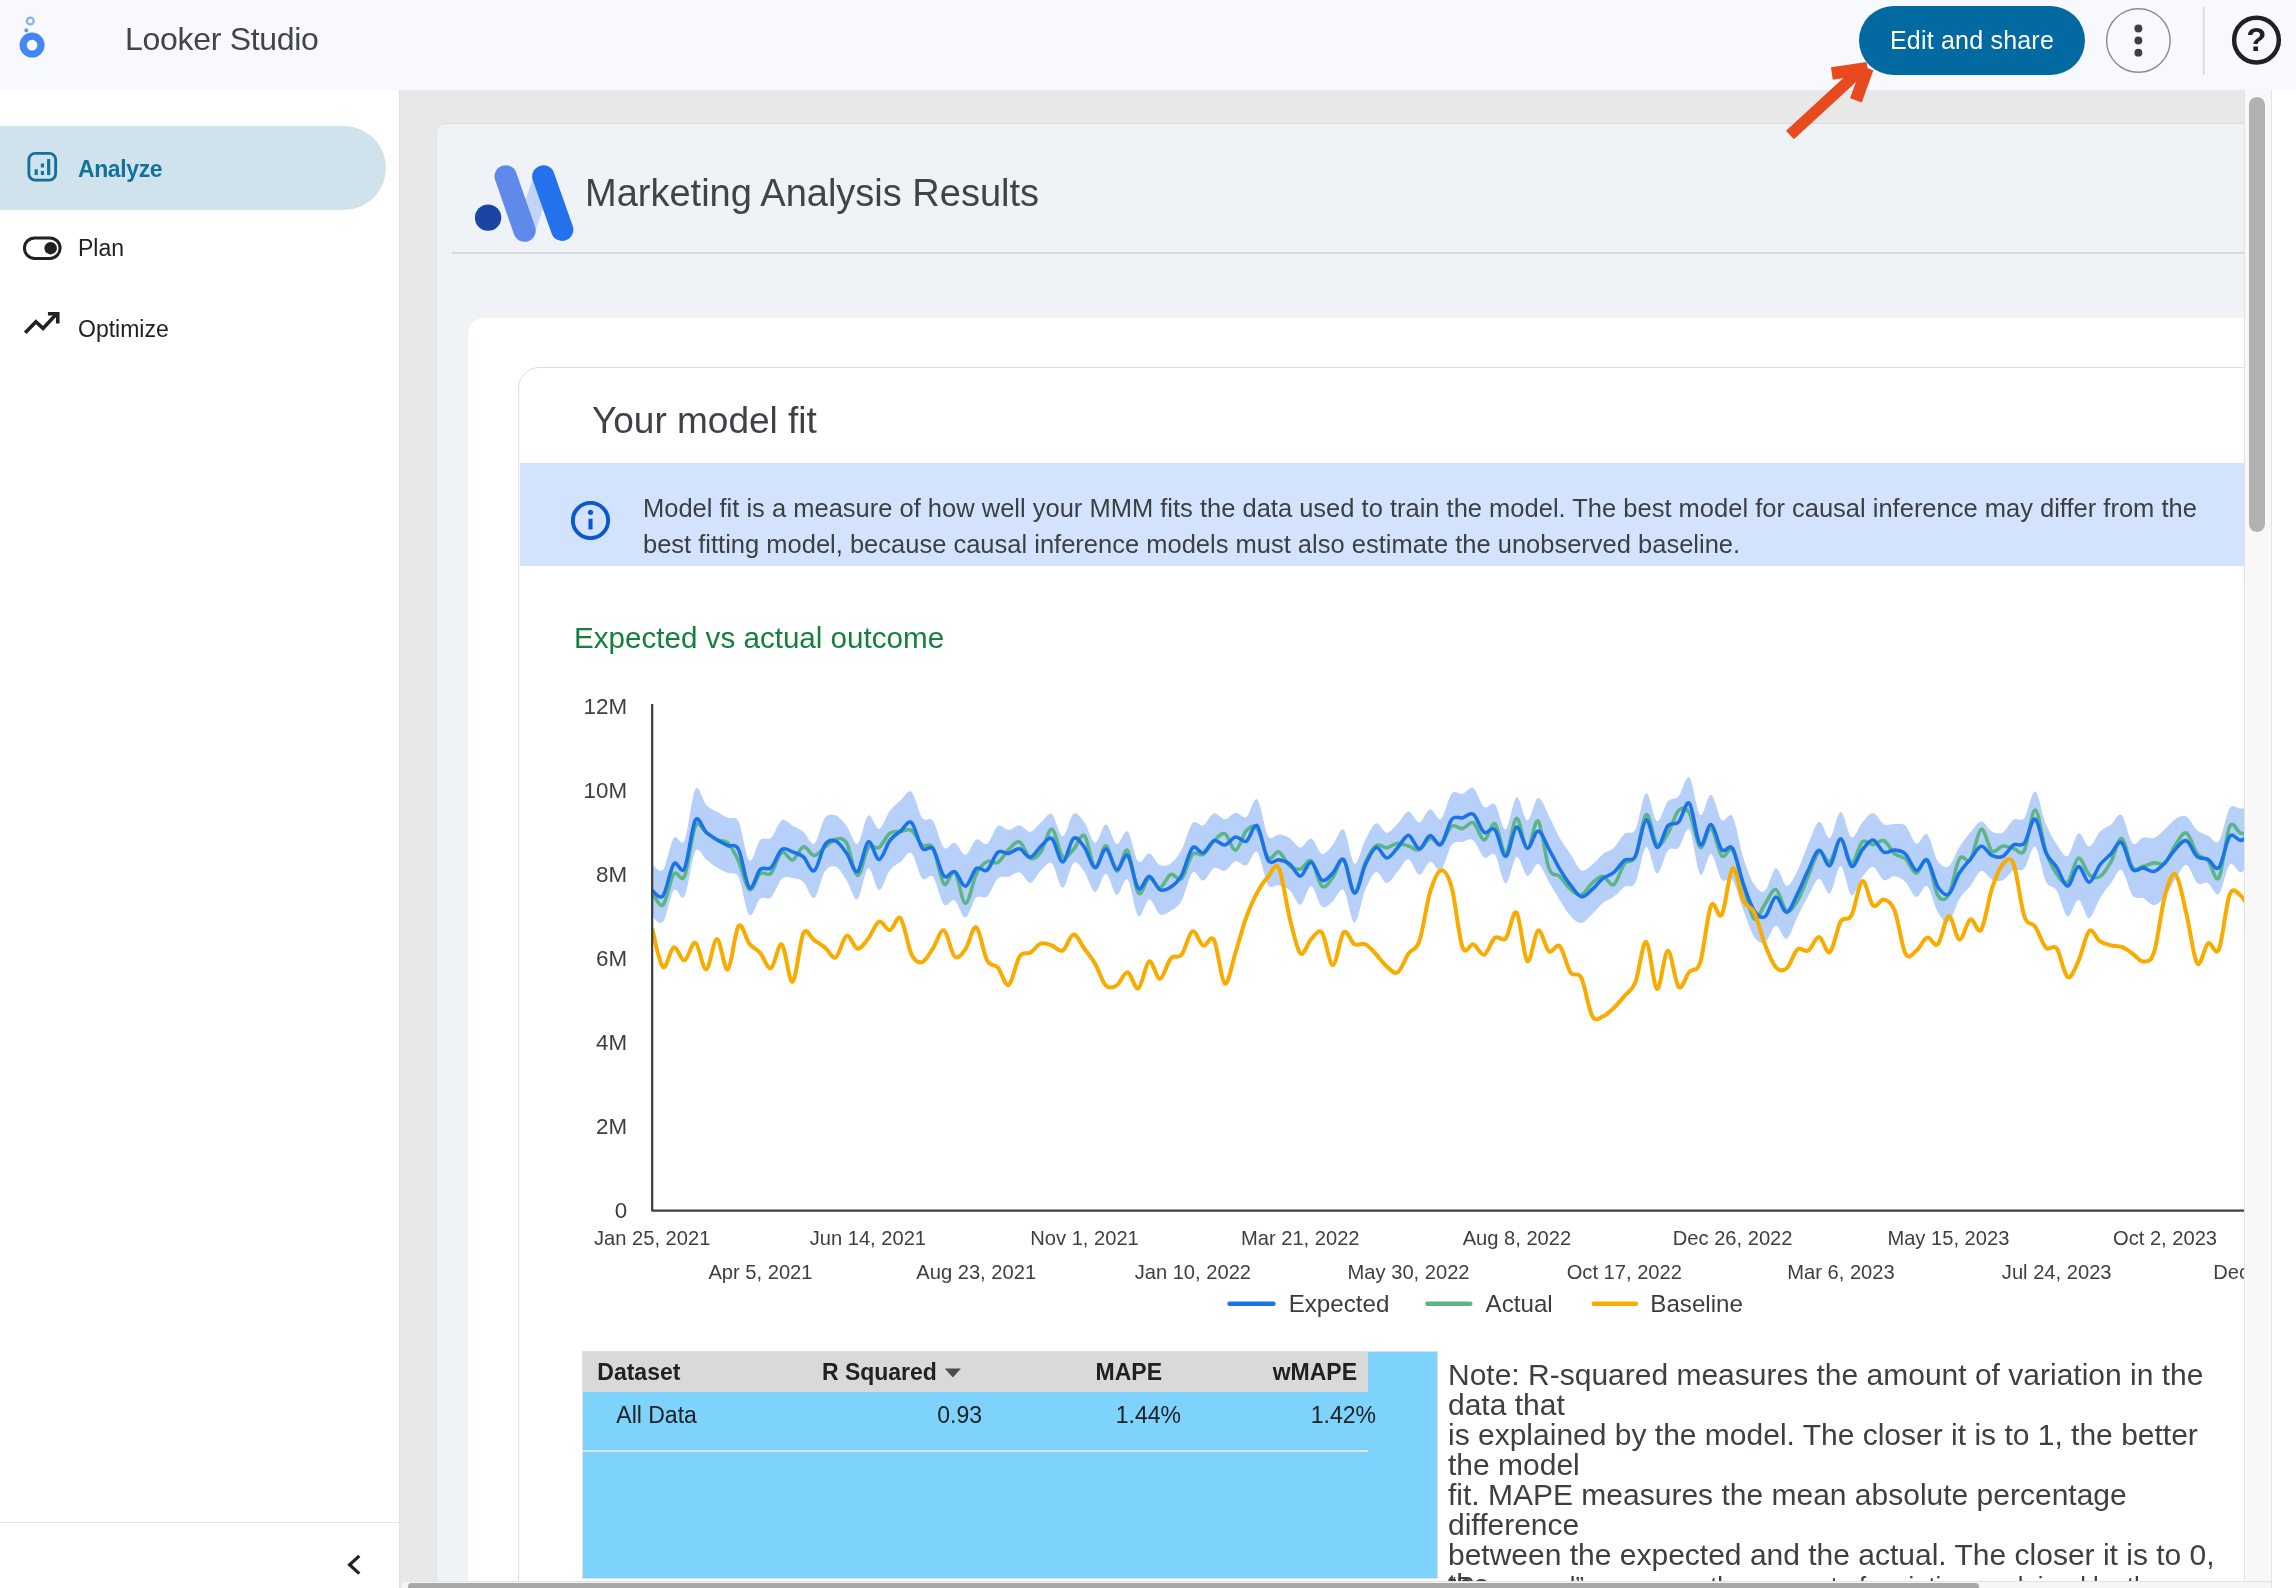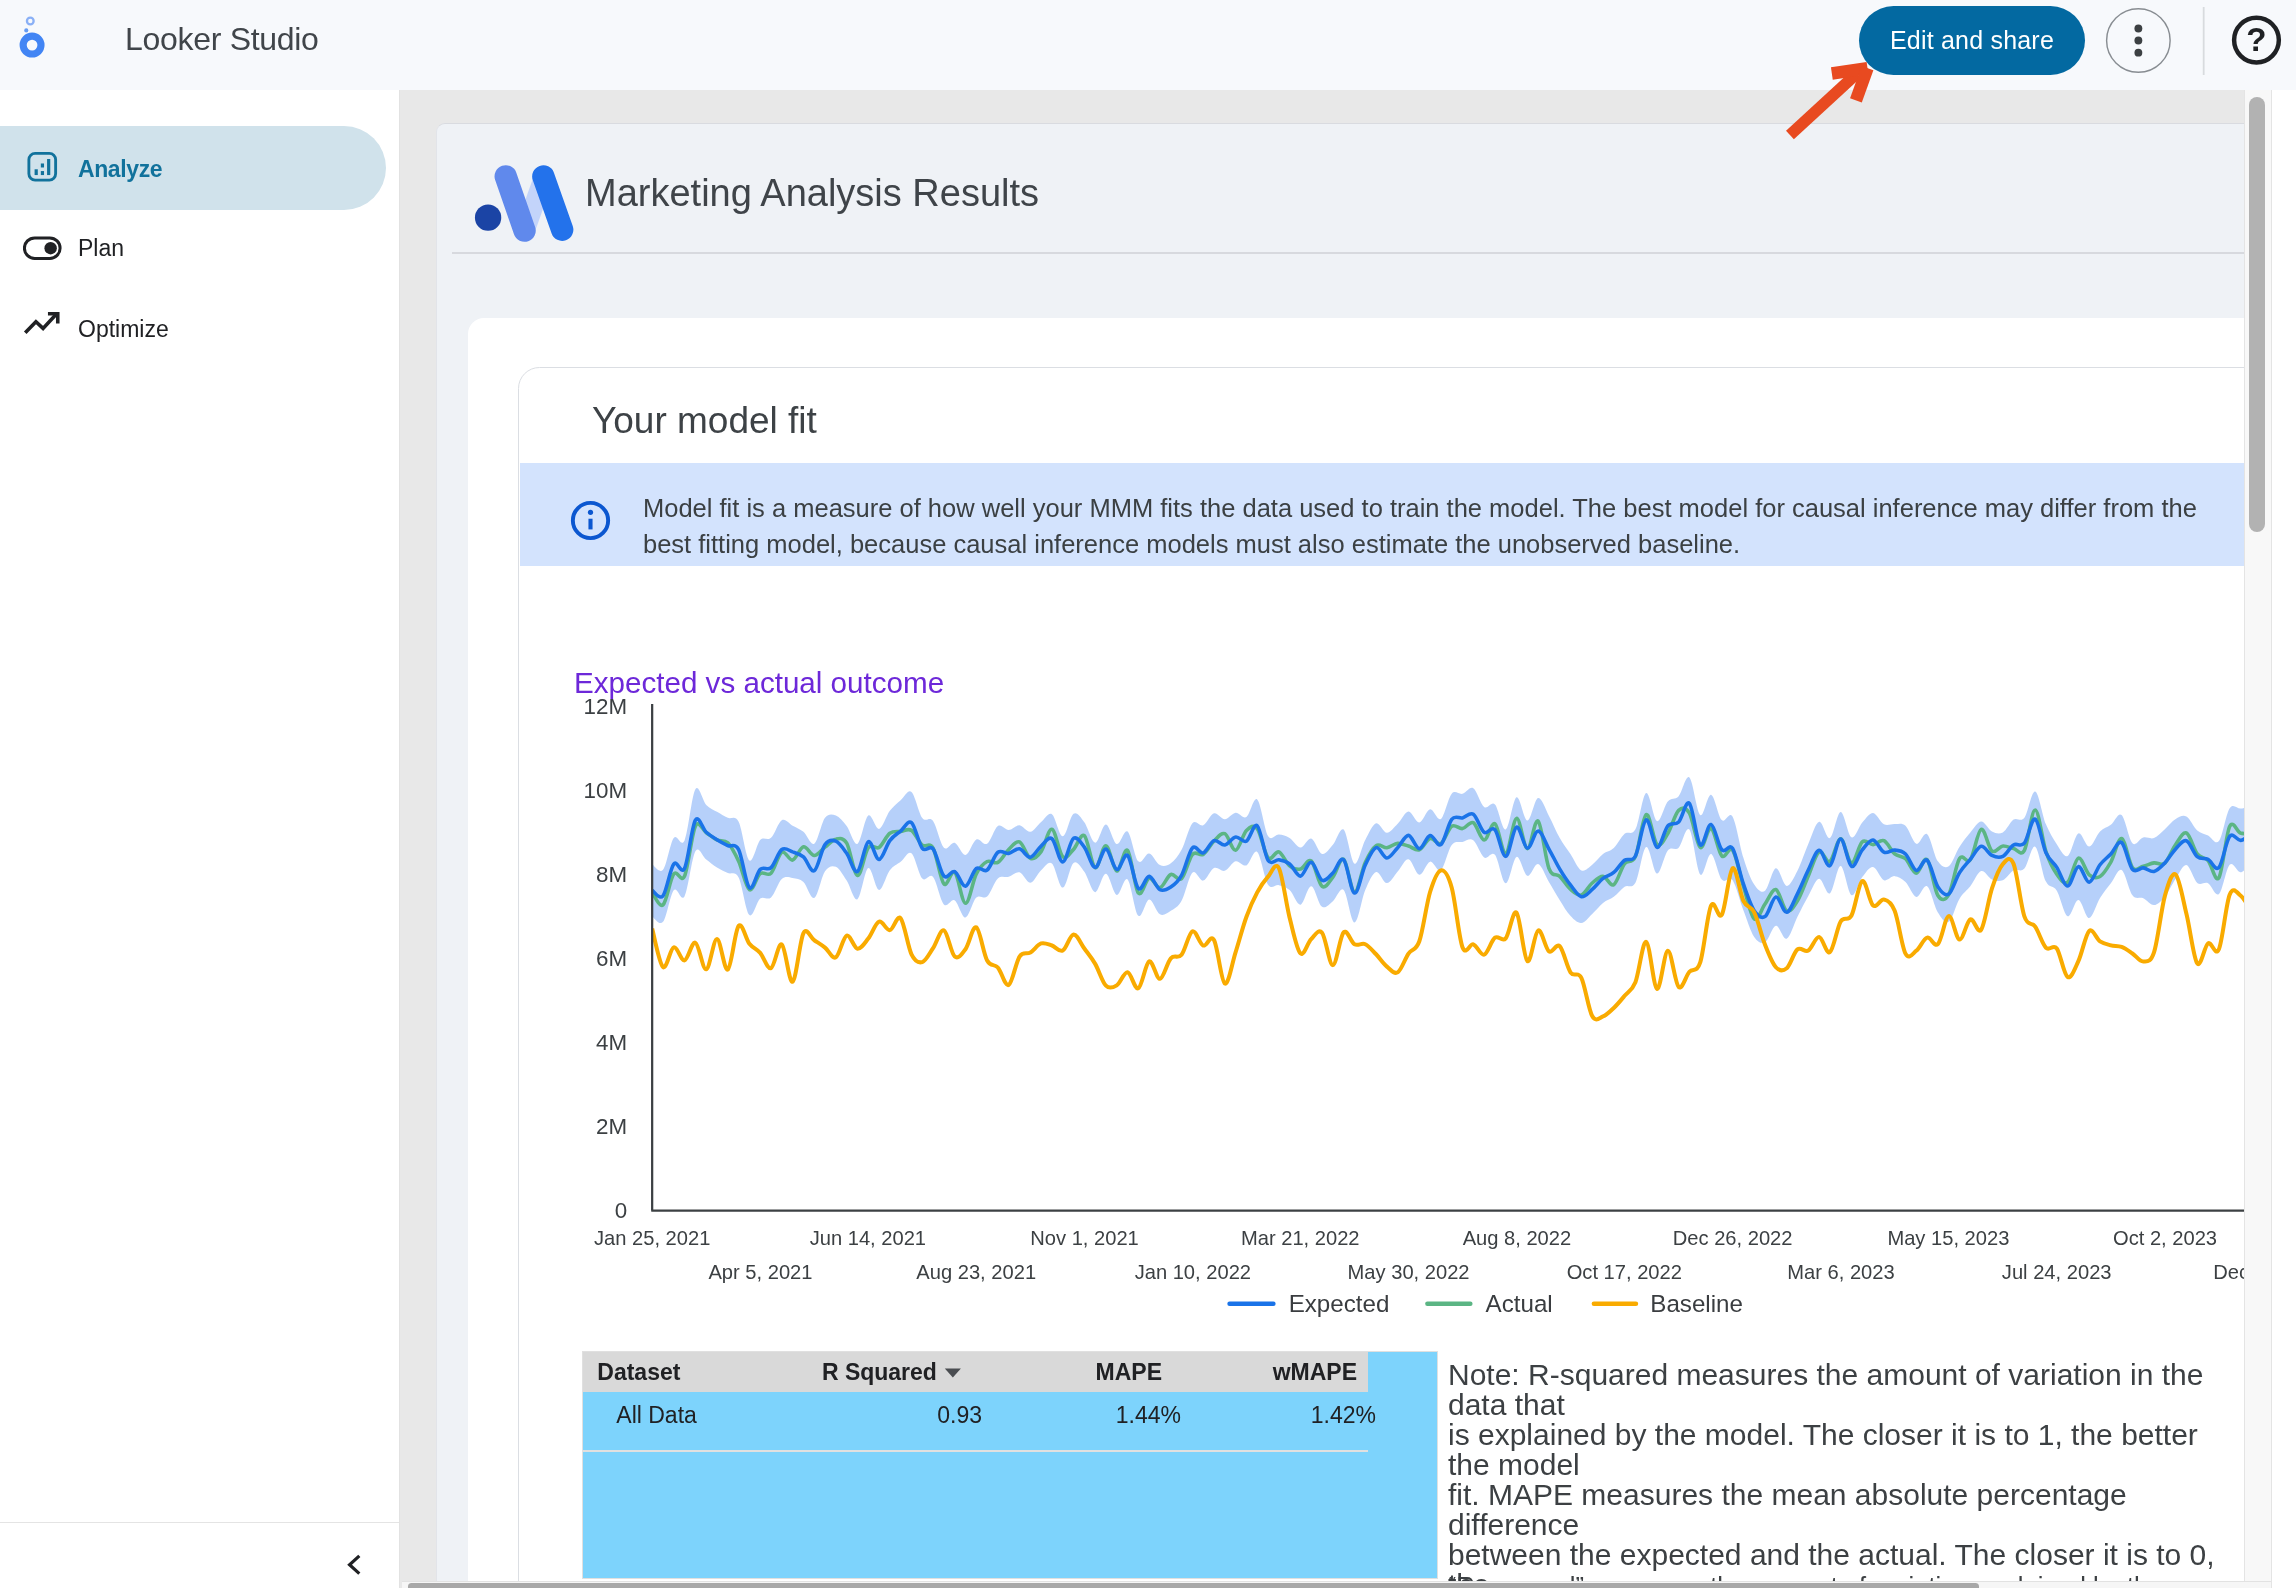--- a/index.html
+++ b/index.html
@@ -25,21 +25,21 @@
   
   #mtitle { position:absolute; left:148px; top:48px; font-size:38px; color:#3f4449; letter-spacing:0; }
   #sep { position:absolute; left:15px; top:128px; width:1793px; height:1.8px; background:#d7d9de; }
   #outercard { position:absolute; left:31px; top:194px; width:1836px; height:1343px; background:#fff;
     border-radius:16px 0 0 0; }
   #innercard { position:absolute; left:81px; top:243px; width:1800px; height:1343px; background:#fff;
     border:1.8px solid #dbdee3; border-radius:21.5px; }
   #ymf { position:absolute; left:155px; top:276px; font-size:37px; color:#3d4246; }
   #banner { position:absolute; left:83px; top:339px; width:1797px; height:103px; background:#d3e3fd; }
   #bannertext { position:absolute; left:206px; top:366px; font-size:25.5px; line-height:36px; color:#3b4043; }
-  #ctitle { position:absolute; left:137px; top:497px; font-size:29.6px; color:#6d28d9;margin-top:45px; }
+  #ctitle { position:absolute; left:137px; top:497px; font-size:29.6px; color:#15803d; }
   
   #mtable { position:absolute; left:145px; top:1227px; width:856px; height:228px;
     border:1.8px solid #e0e0e0; background:#7dd3fc; }
   #thead { position:absolute; left:0; top:0; width:785px; height:40px; background:#d9d9d9; }
   .th { position:absolute; top:7.2px; font-size:23px; font-weight:bold; color:#202124; }
   .td { position:absolute; top:50px; font-size:23px; color:#202124;margin-left:19px; }
   #rowline { position:absolute; left:0; top:98px; width:785px; height:1.8px; background:#e0e0e0; }
   
   #note { position:absolute; left:1011px; top:1236px; font-size:30px; line-height:30px; color:#3c4043; }
   #note2 { position:absolute; left:1011px; top:1447px; font-size:25.5px; line-height:30px; color:#3c4043; }

